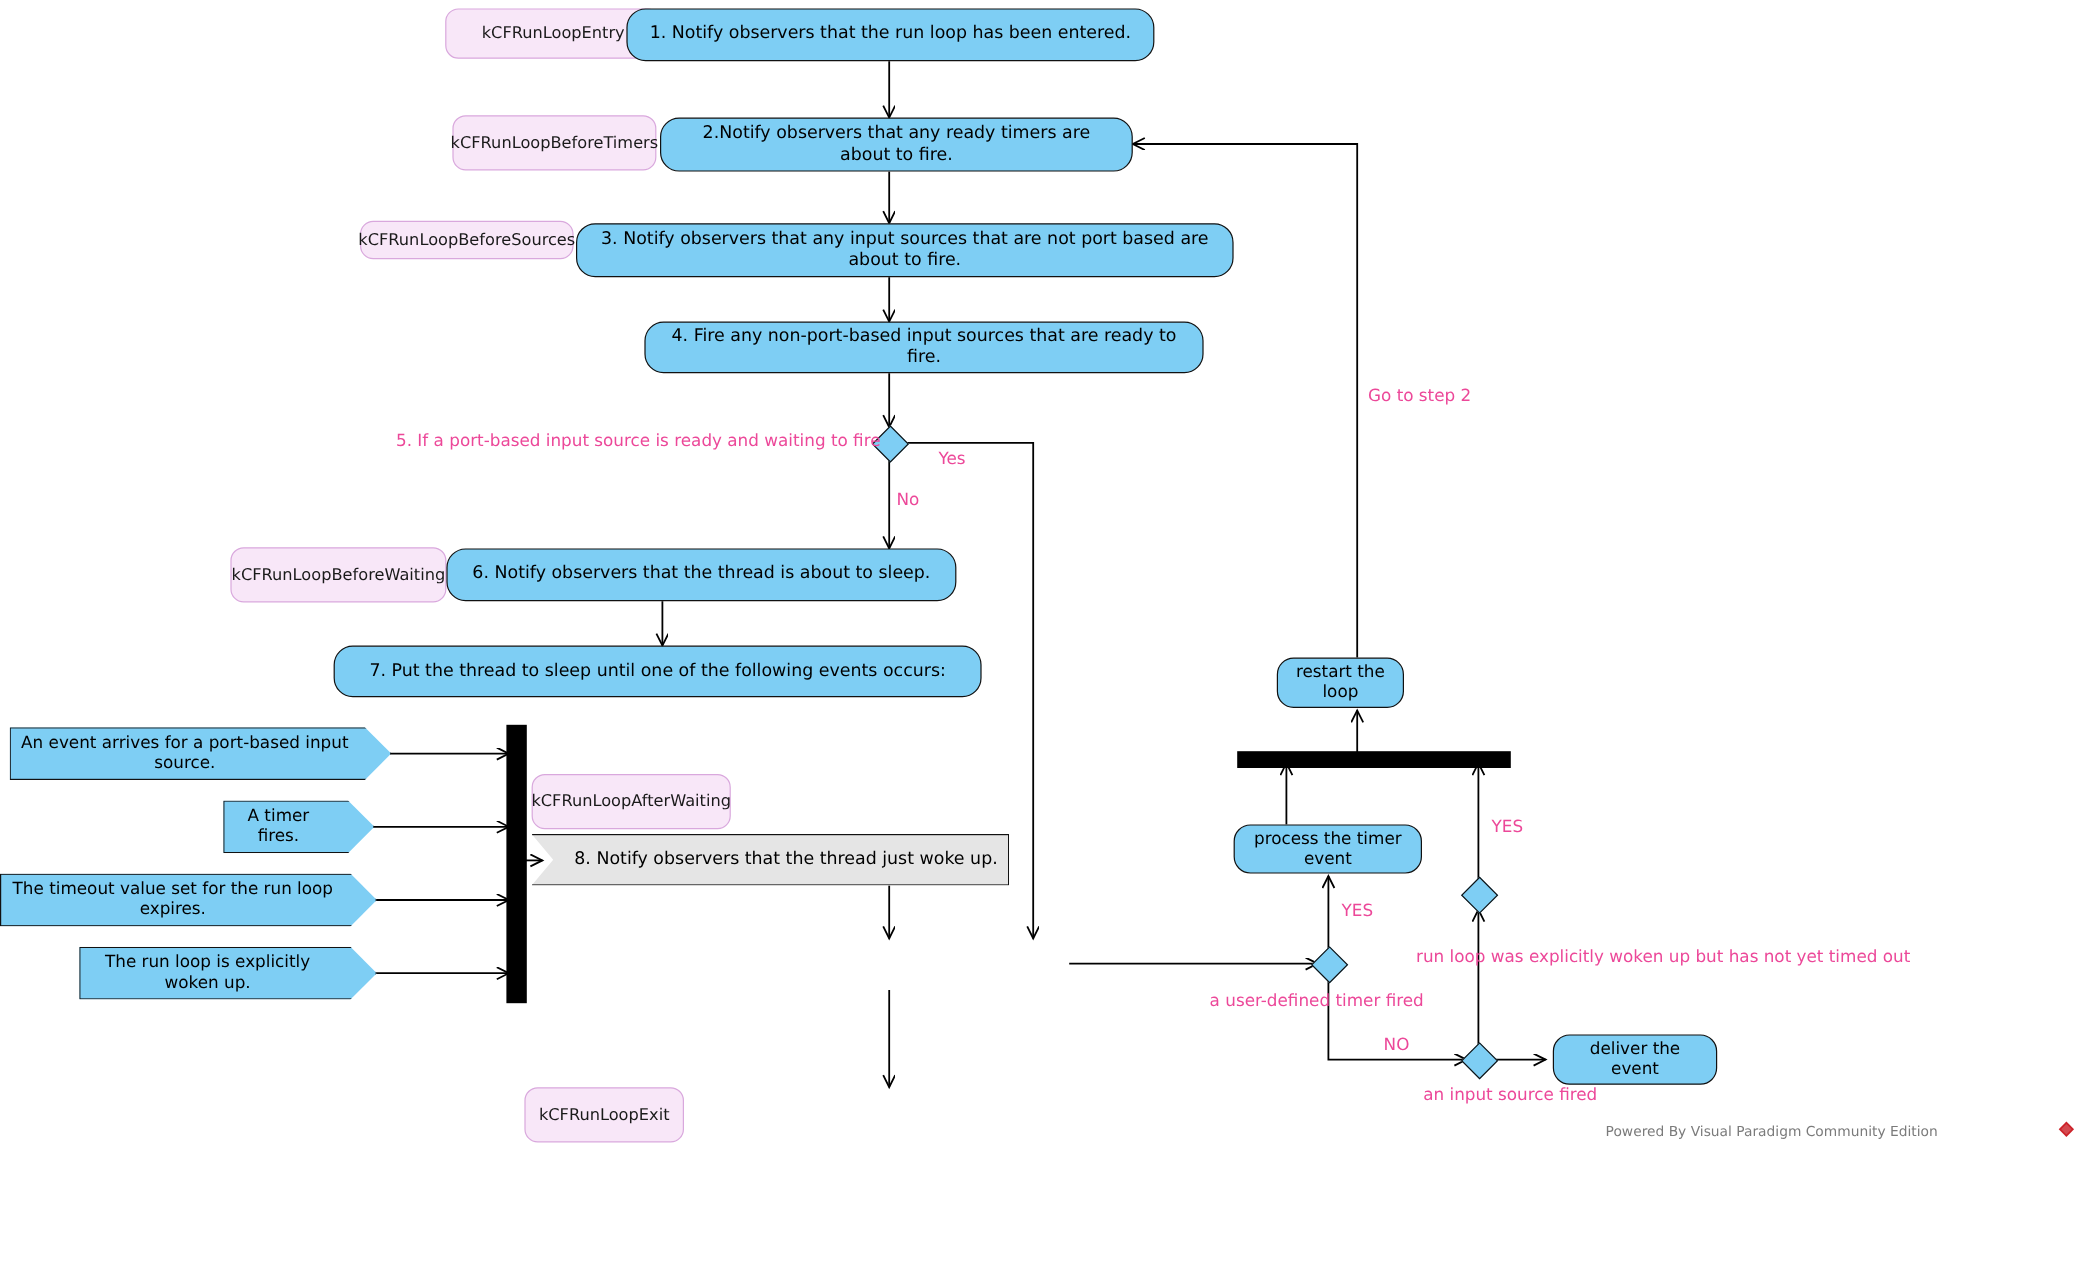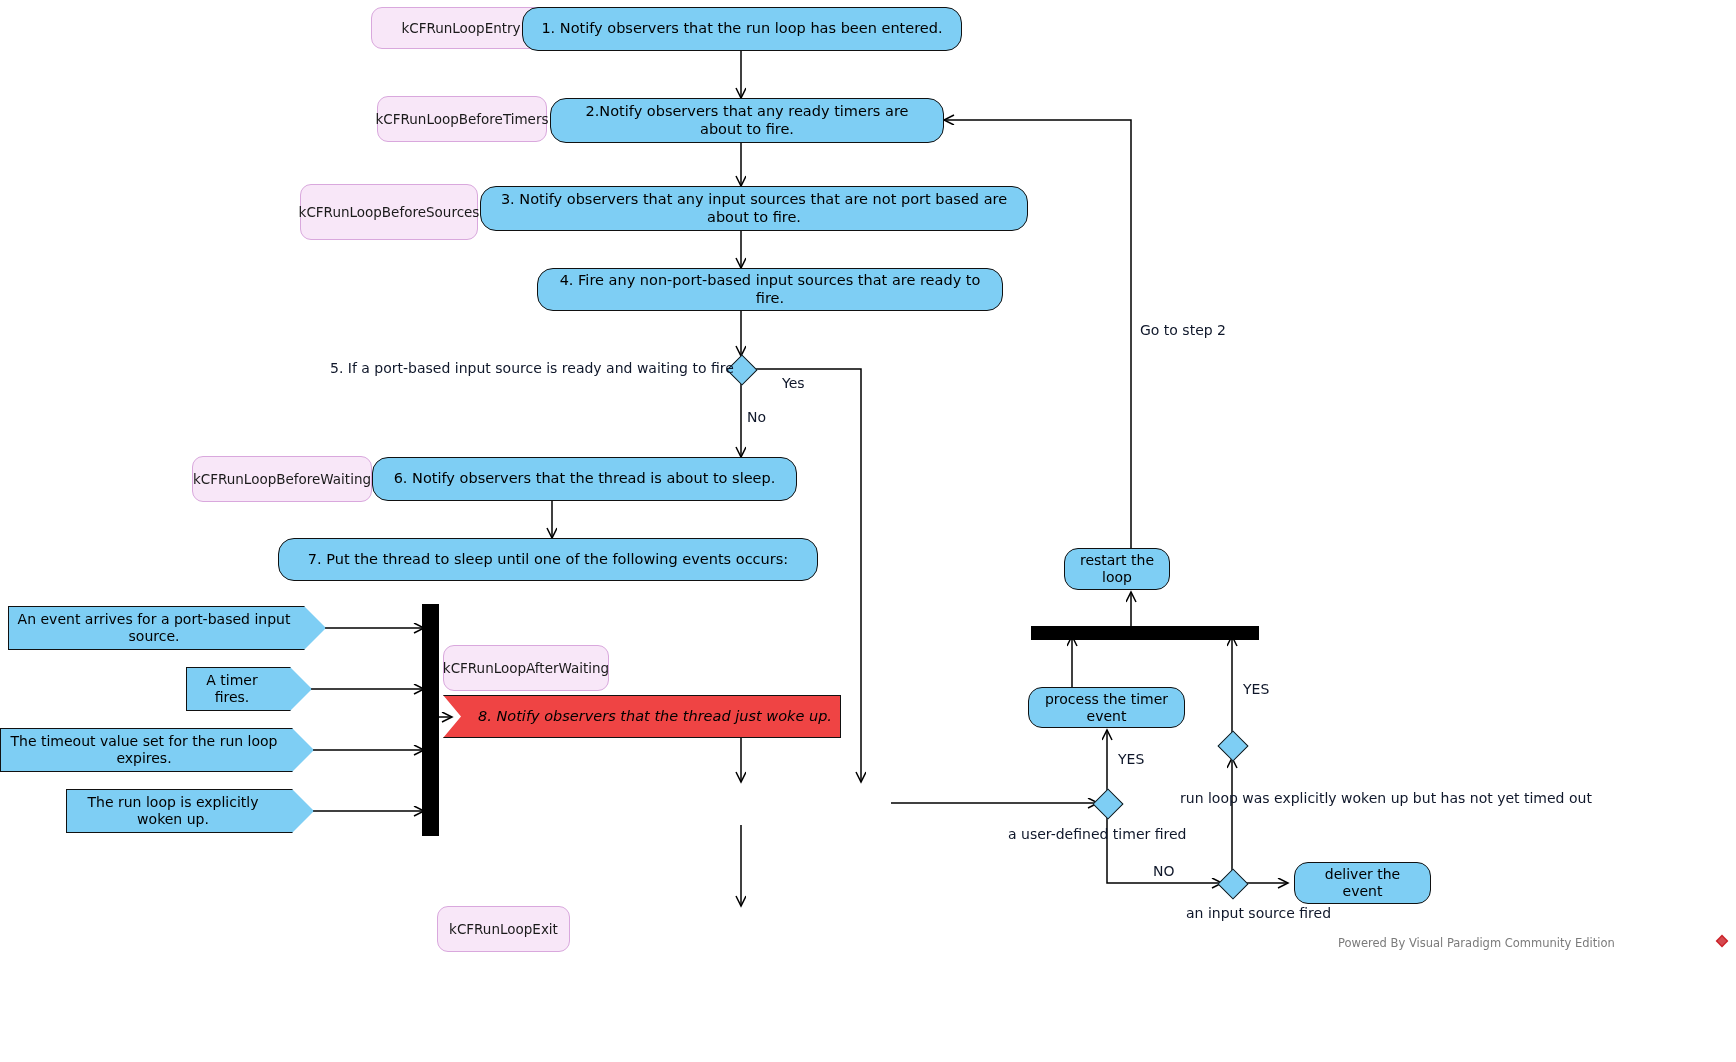--- a/index.html
+++ b/index.html
@@ -16,32 +16,32 @@
   
   .obs{background:#f8e7f8;border:1.4px solid #d9a8dd;border-radius:11px;font-size:13.5px;padding:0 10px;color:#1a1a1a;}
 
   
   .signal{background:#7ecef4;border:1.6px solid #111;font-size:14px;
           clip-path:polygon(0 0,calc(100% - 22px) 0,100% 50%,calc(100% - 22px) 100%,0 100%);
           justify-content:flex-end;padding-right:34px;}
   .signal.lpad{justify-content:flex-start;padding-left:8px;padding-right:34px;}
 
   
-  .accept{background:#ef4444;border:1.6px solid #111;font-size:14.5px;
+  .accept{background:#e5e5e5;border:1.6px solid #111;font-size:14.5px;
           clip-path:polygon(0 0,100% 0,100% 100%,0 100%,18px 50%);
-          padding-left:26px;font-style:italic;}
+          padding-left:26px;}
 
   
   .diamond{position:absolute;background:#7ecef4;border:1.5px solid #111;transform:rotate(45deg);}
 
   
   .bar{position:absolute;background:#000;}
 
   
-  .lbl{position:absolute;font-size:14px;color:#0f172a;white-space:nowrap;}
+  .lbl{position:absolute;font-size:14px;color:#ec4899;white-space:nowrap;}
 
   svg.wires{position:absolute;left:0;top:0;width:1736px;height:1062px;pointer-events:none;}
 
   .footer{position:absolute;font-size:11.5px;color:#7b7b7b;white-space:nowrap;}
   .vp-logo{position:absolute;width:14px;height:14px;}
 </style>
 </head>
 <body>
 
 <div id="stage">
@@ -96,21 +96,21 @@
       <path d="M1131,628 L1131,592" marker-end="url(#ah)"></path>
 
       <path d="M1131,548 L1131,120 L944,120" marker-end="url(#ah)"></path>
     </g>
   </svg>
 
   <div class="node obs" style="left:371px;top:7px;width:180px;height:42px;">kCFRunLoopEntry</div>
 
   <div class="node obs" style="left:377px;top:96px;width:170px;height:46px;">kCFRunLoopBeforeTimers</div>
 
-  <div class="node obs" style="left:300px;top:184px;width:178px;height:56px;">kCFRunLoopBeforeSources</div>
+  <div class="node obs" style="left:300px;top:184px;width:178px;height:32px;">kCFRunLoopBeforeSources</div>
 
   <div class="node obs" style="left:443px;top:645px;width:166px;height:46px;">kCFRunLoopAfterWaiting</div>
 
   <div class="node obs" style="left:192px;top:456px;width:180px;height:46px;">kCFRunLoopBeforeWaiting</div>
 
   <div class="node obs" style="left:437px;top:906px;width:133px;height:46px;">kCFRunLoopExit</div>
 
   <div class="node act" style="left:522px;top:7px;width:440px;height:44px;">1. Notify observers that the run loop has been entered.</div>
 
   <div class="node act" style="left:550px;top:98px;width:394px;height:45px;">2.Notify observers that any ready timers are about to fire.</div>

